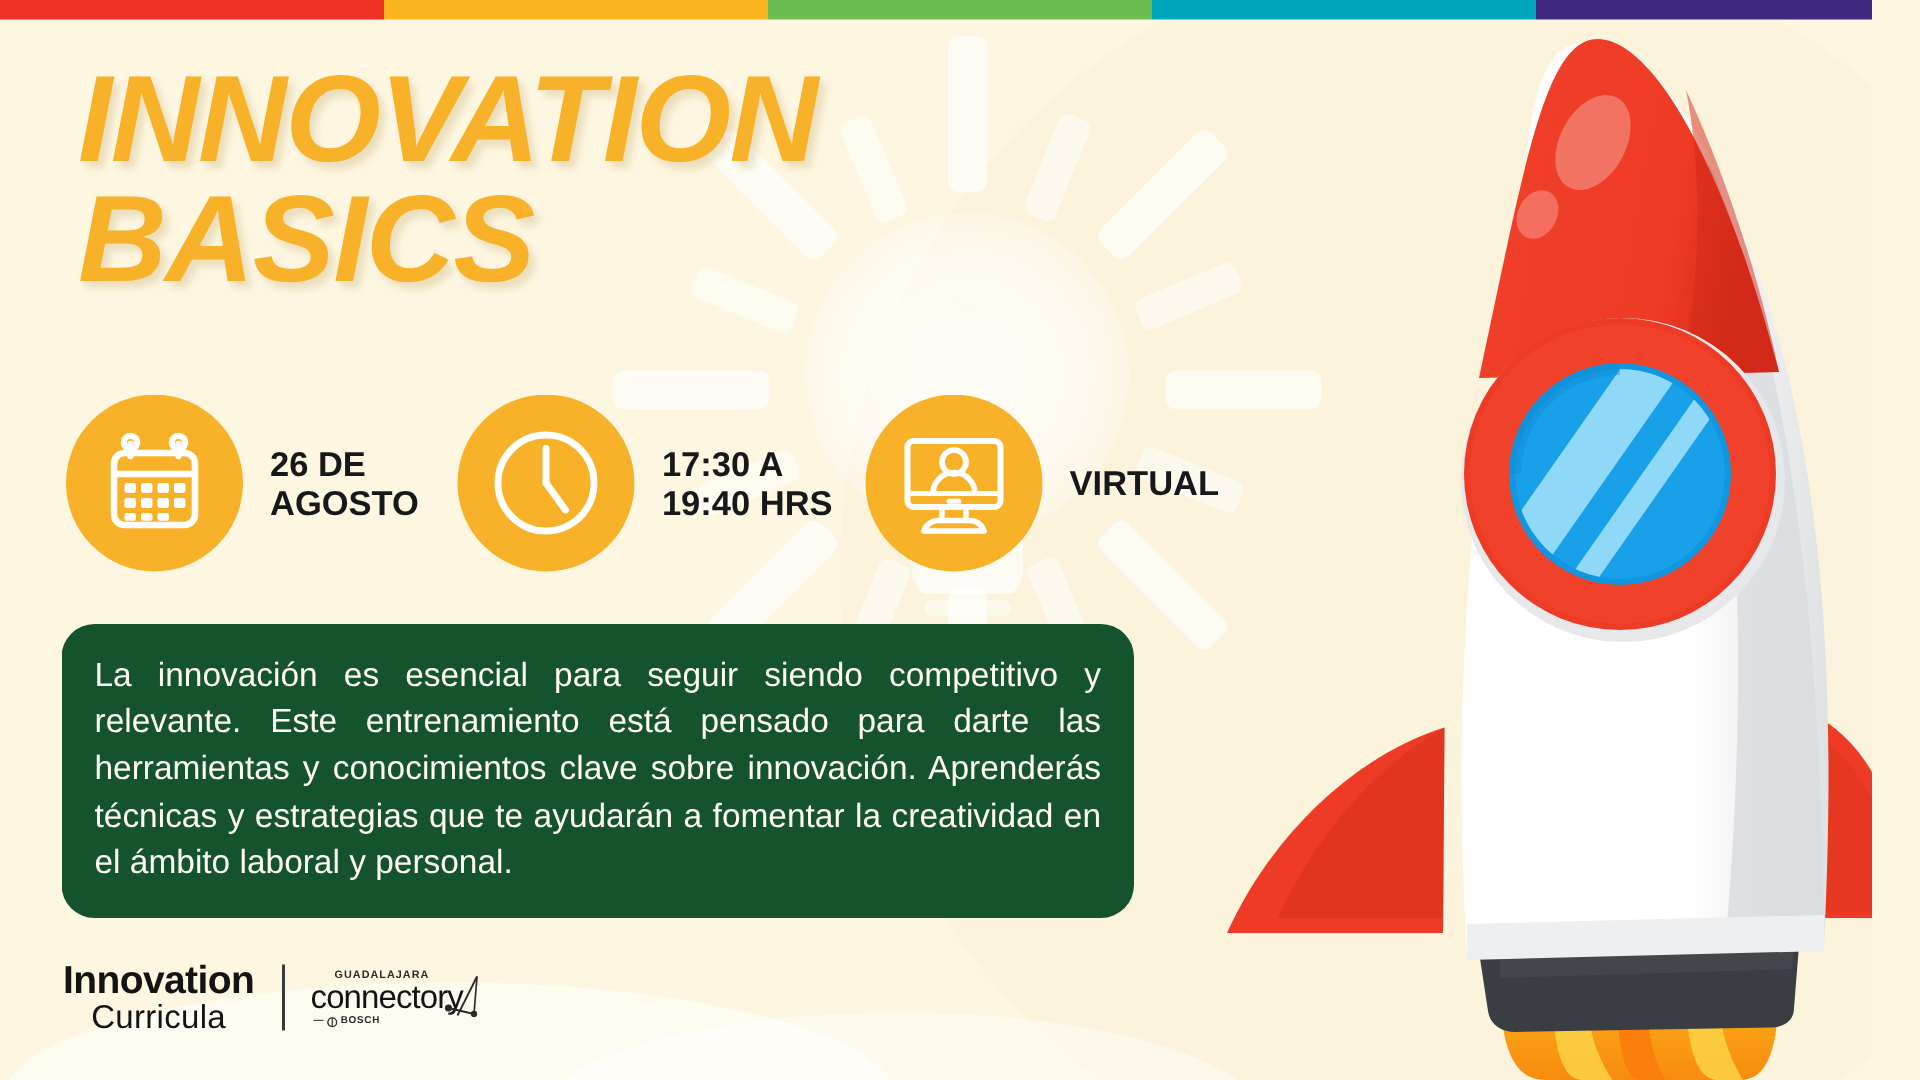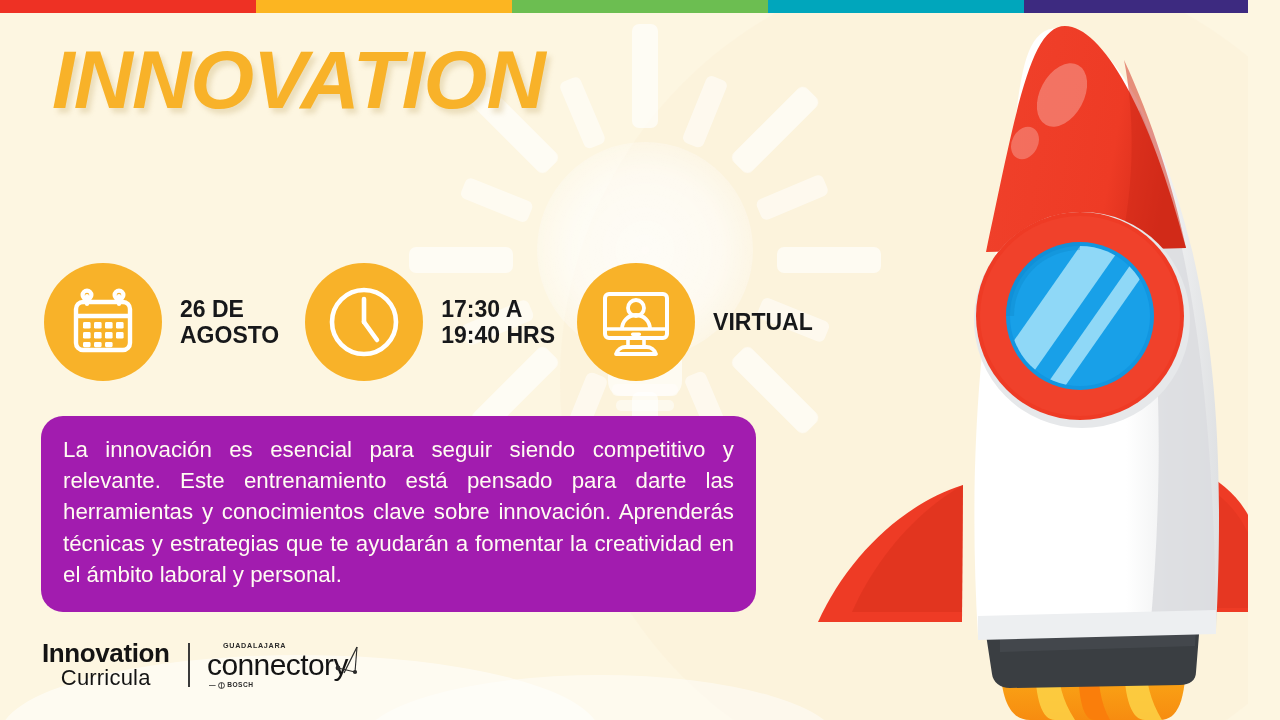--- a/index.html
+++ b/index.html
@@ -50,42 +50,42 @@
   .info-text {
     font-size:23px; font-weight:bold; color:#17181A;
     line-height:1.14; margin-left:18px; white-space:pre-line;
   }
   .gap-a { width:26px; }
   .gap-b { width:22px; }
 
   
   .desc-box {
     position:absolute; left:41px; top:416px; width:715px;
-    background:#a21caf;
+    background:#14532d;
     border-radius:22px;
     padding:18px 22px 22px 22px;
     z-index:4;
   }
   .desc-text {
     color:#FFFCF2;
     font-size:22.3px;
     line-height:1.40;
     text-align:justify;
     text-justify:inter-word;
   }
 
   
   .footer { position:absolute; left:42px; top:640px; z-index:5; display:flex; align-items:center; }
   .logo-ic { line-height:1; }
   .logo-ic .l1 { font-size:26px; font-weight:bold; color:#141414; letter-spacing:-0.4px; }
   .logo-ic .l2 { font-size:22px; font-weight:300; color:#141414; text-align:center; margin-top:1px; letter-spacing:0.2px; }
   .divider { width:1.6px; height:44px; background:#3A3A3A; margin:0 17px 0 19px; }
   .logo-cn { position:relative; line-height:1; padding-top:2px; }
   .logo-cn .gdl { font-size:7.2px; font-weight:bold; color:#2A2A2A; letter-spacing:0.7px; margin-left:16px; }
-  .logo-cn .cn { font-size:30px; font-weight:300; color:#141414; letter-spacing:-0.6px; margin-top:1px; }
+  .logo-cn .cn { font-size:22px; font-weight:300; color:#141414; letter-spacing:-0.6px; margin-top:1px; }
   .logo-cn .bosch { font-size:6.6px; font-weight:bold; color:#2A2A2A; letter-spacing:0.5px; margin-top:2px; margin-left:2px; display:flex; align-items:center; gap:2px; }
   .logo-cn .nodes { position:absolute; right:-12px; top:6px; }
 </style>
 </head>
 <body>
 
 <div id="poster">
 
   <svg class="bg-art" viewBox="0 0 1280 720" width="1280" height="720">
     <defs>
@@ -204,20 +204,21 @@
   <div class="topbar">
     <div class="seg" style="background:#EE3124"></div>
     <div class="seg" style="background:#FCB521"></div>
     <div class="seg" style="background:#6CBE51"></div>
     <div class="seg" style="background:#00A6BC"></div>
     <div class="seg" style="background:#3D2A80"></div>
   </div>
 
   <div class="title-block">
     <div class="title-line">INNOVATION</div>
+    <div class="title-line">BASICS</div>
   </div>
 
   <div class="info-row">
 
     <div class="info-item">
       <div class="circle">
         <svg width="72" height="72" viewBox="0 0 72 72">
           <g fill="none" stroke="#FFFFFF" stroke-width="4.2" stroke-linecap="round">
             <path d="M20 10 v8"></path>
             <path d="M52 10 v8"></path>

